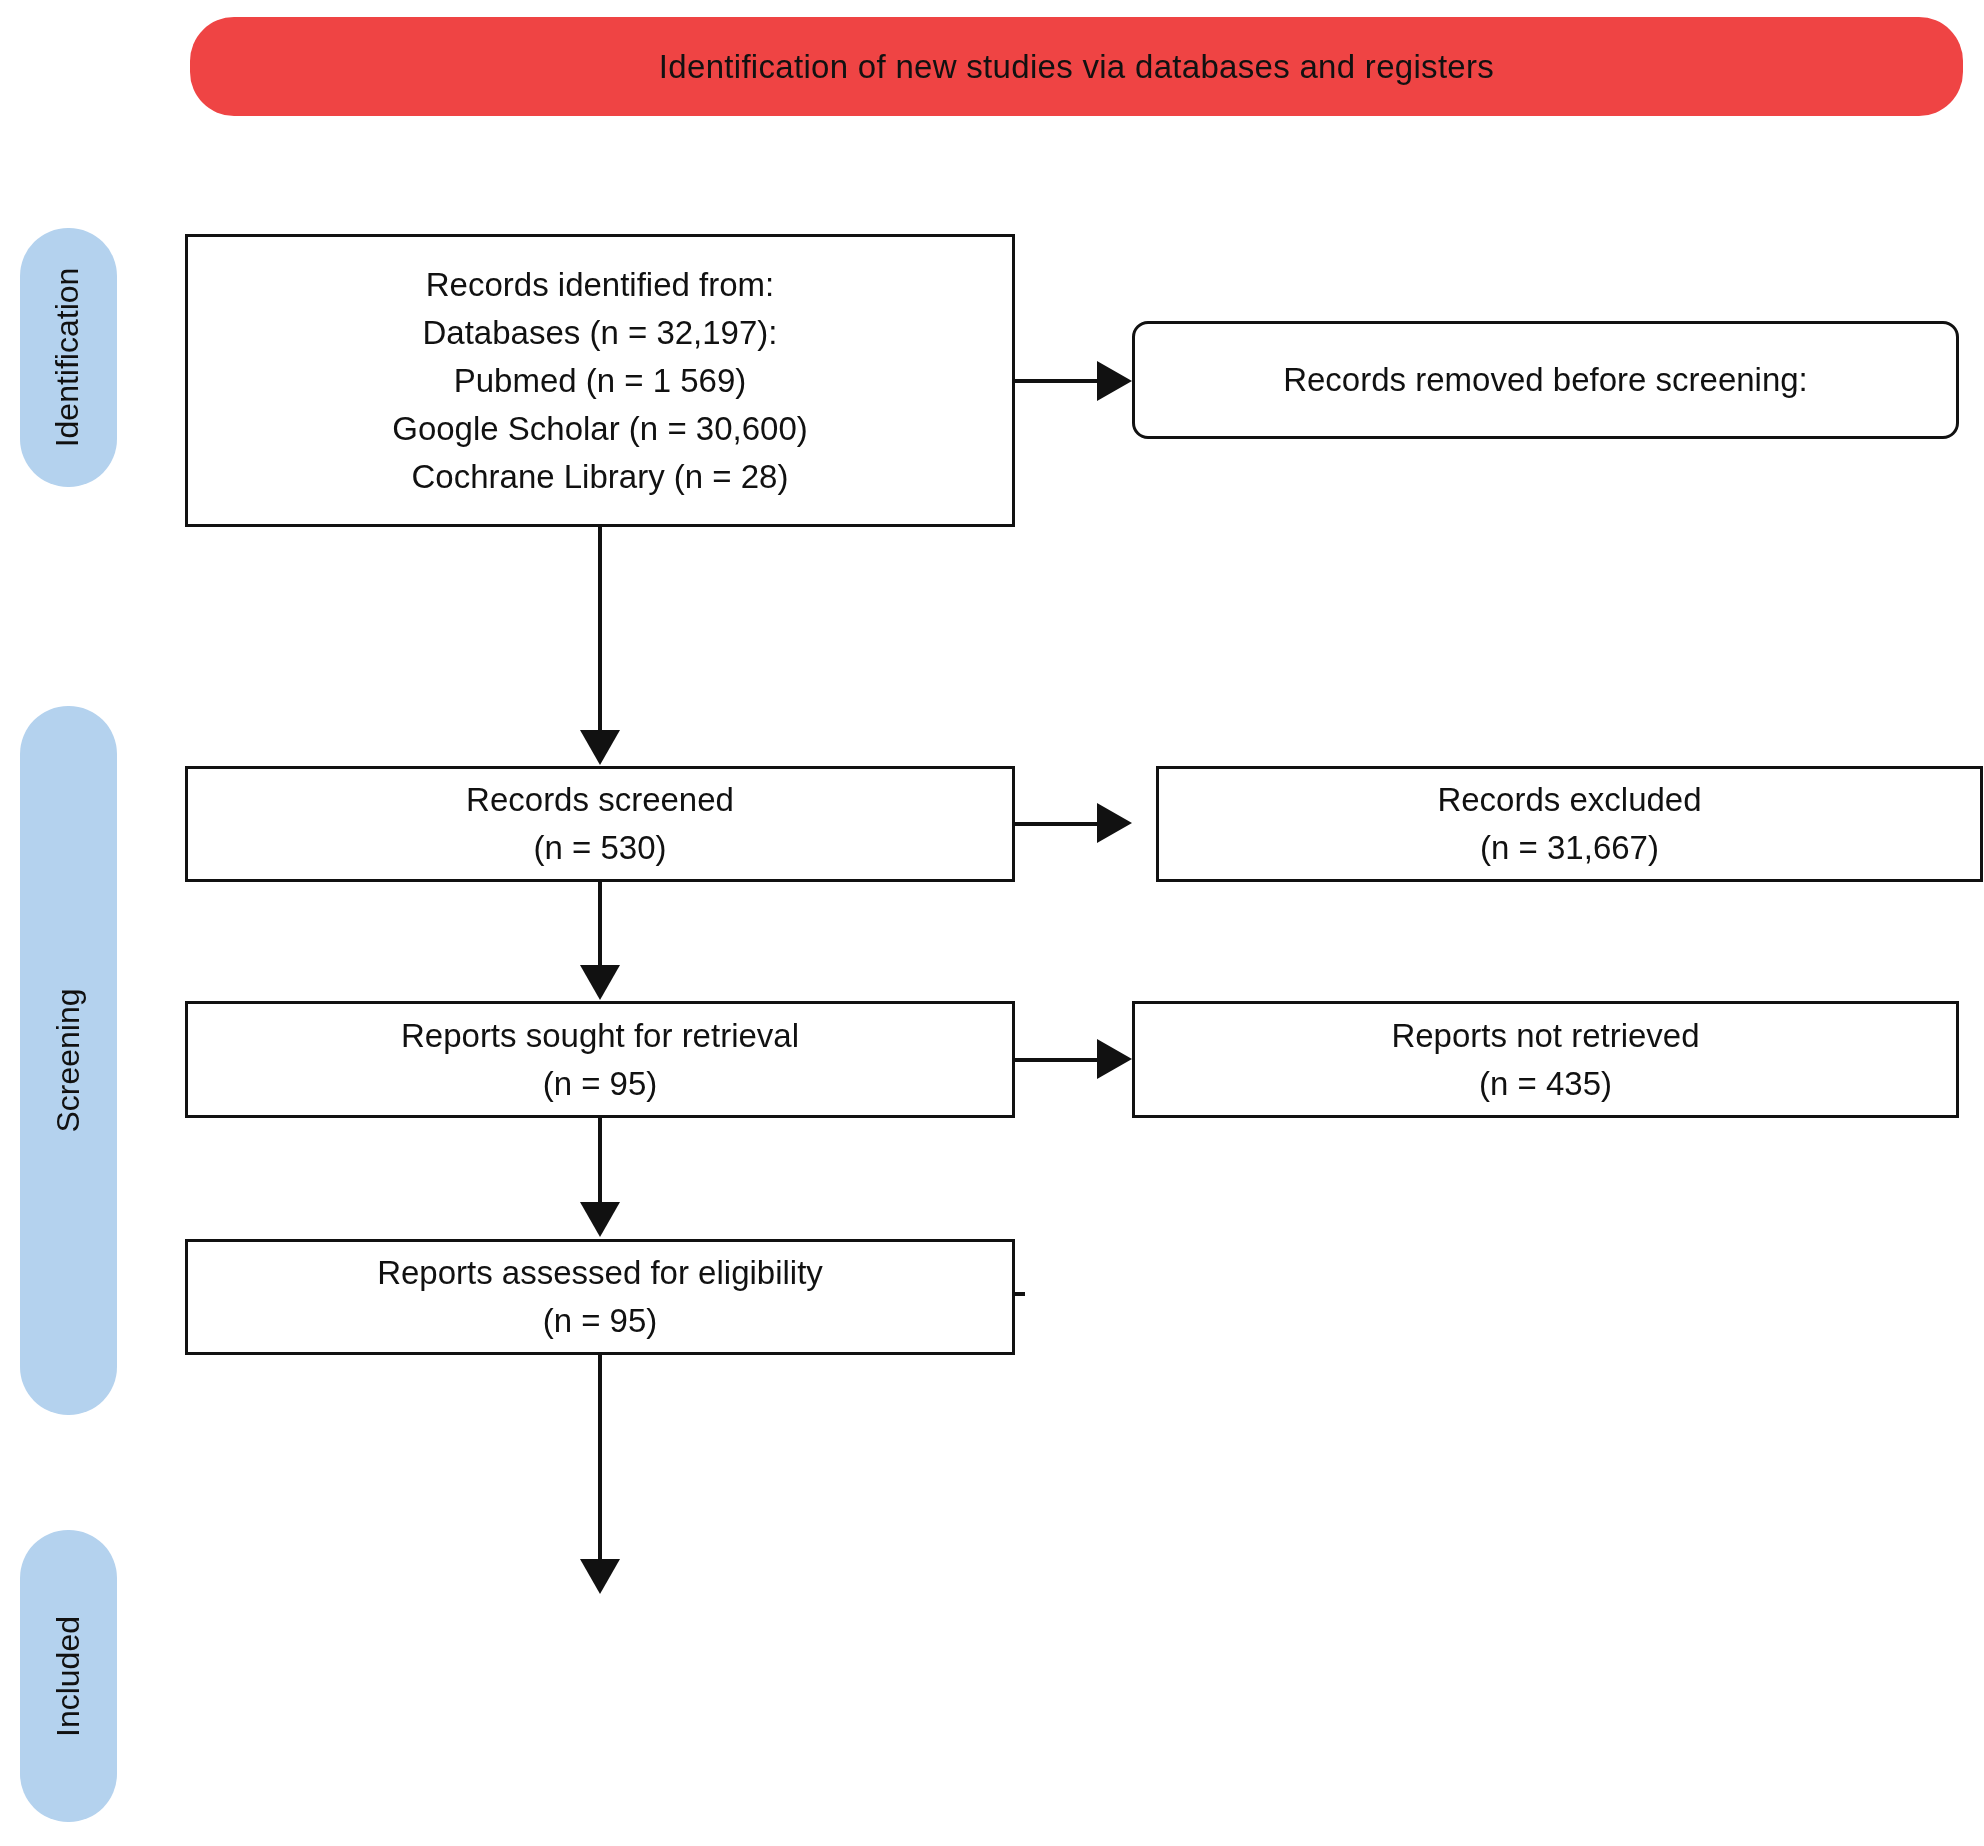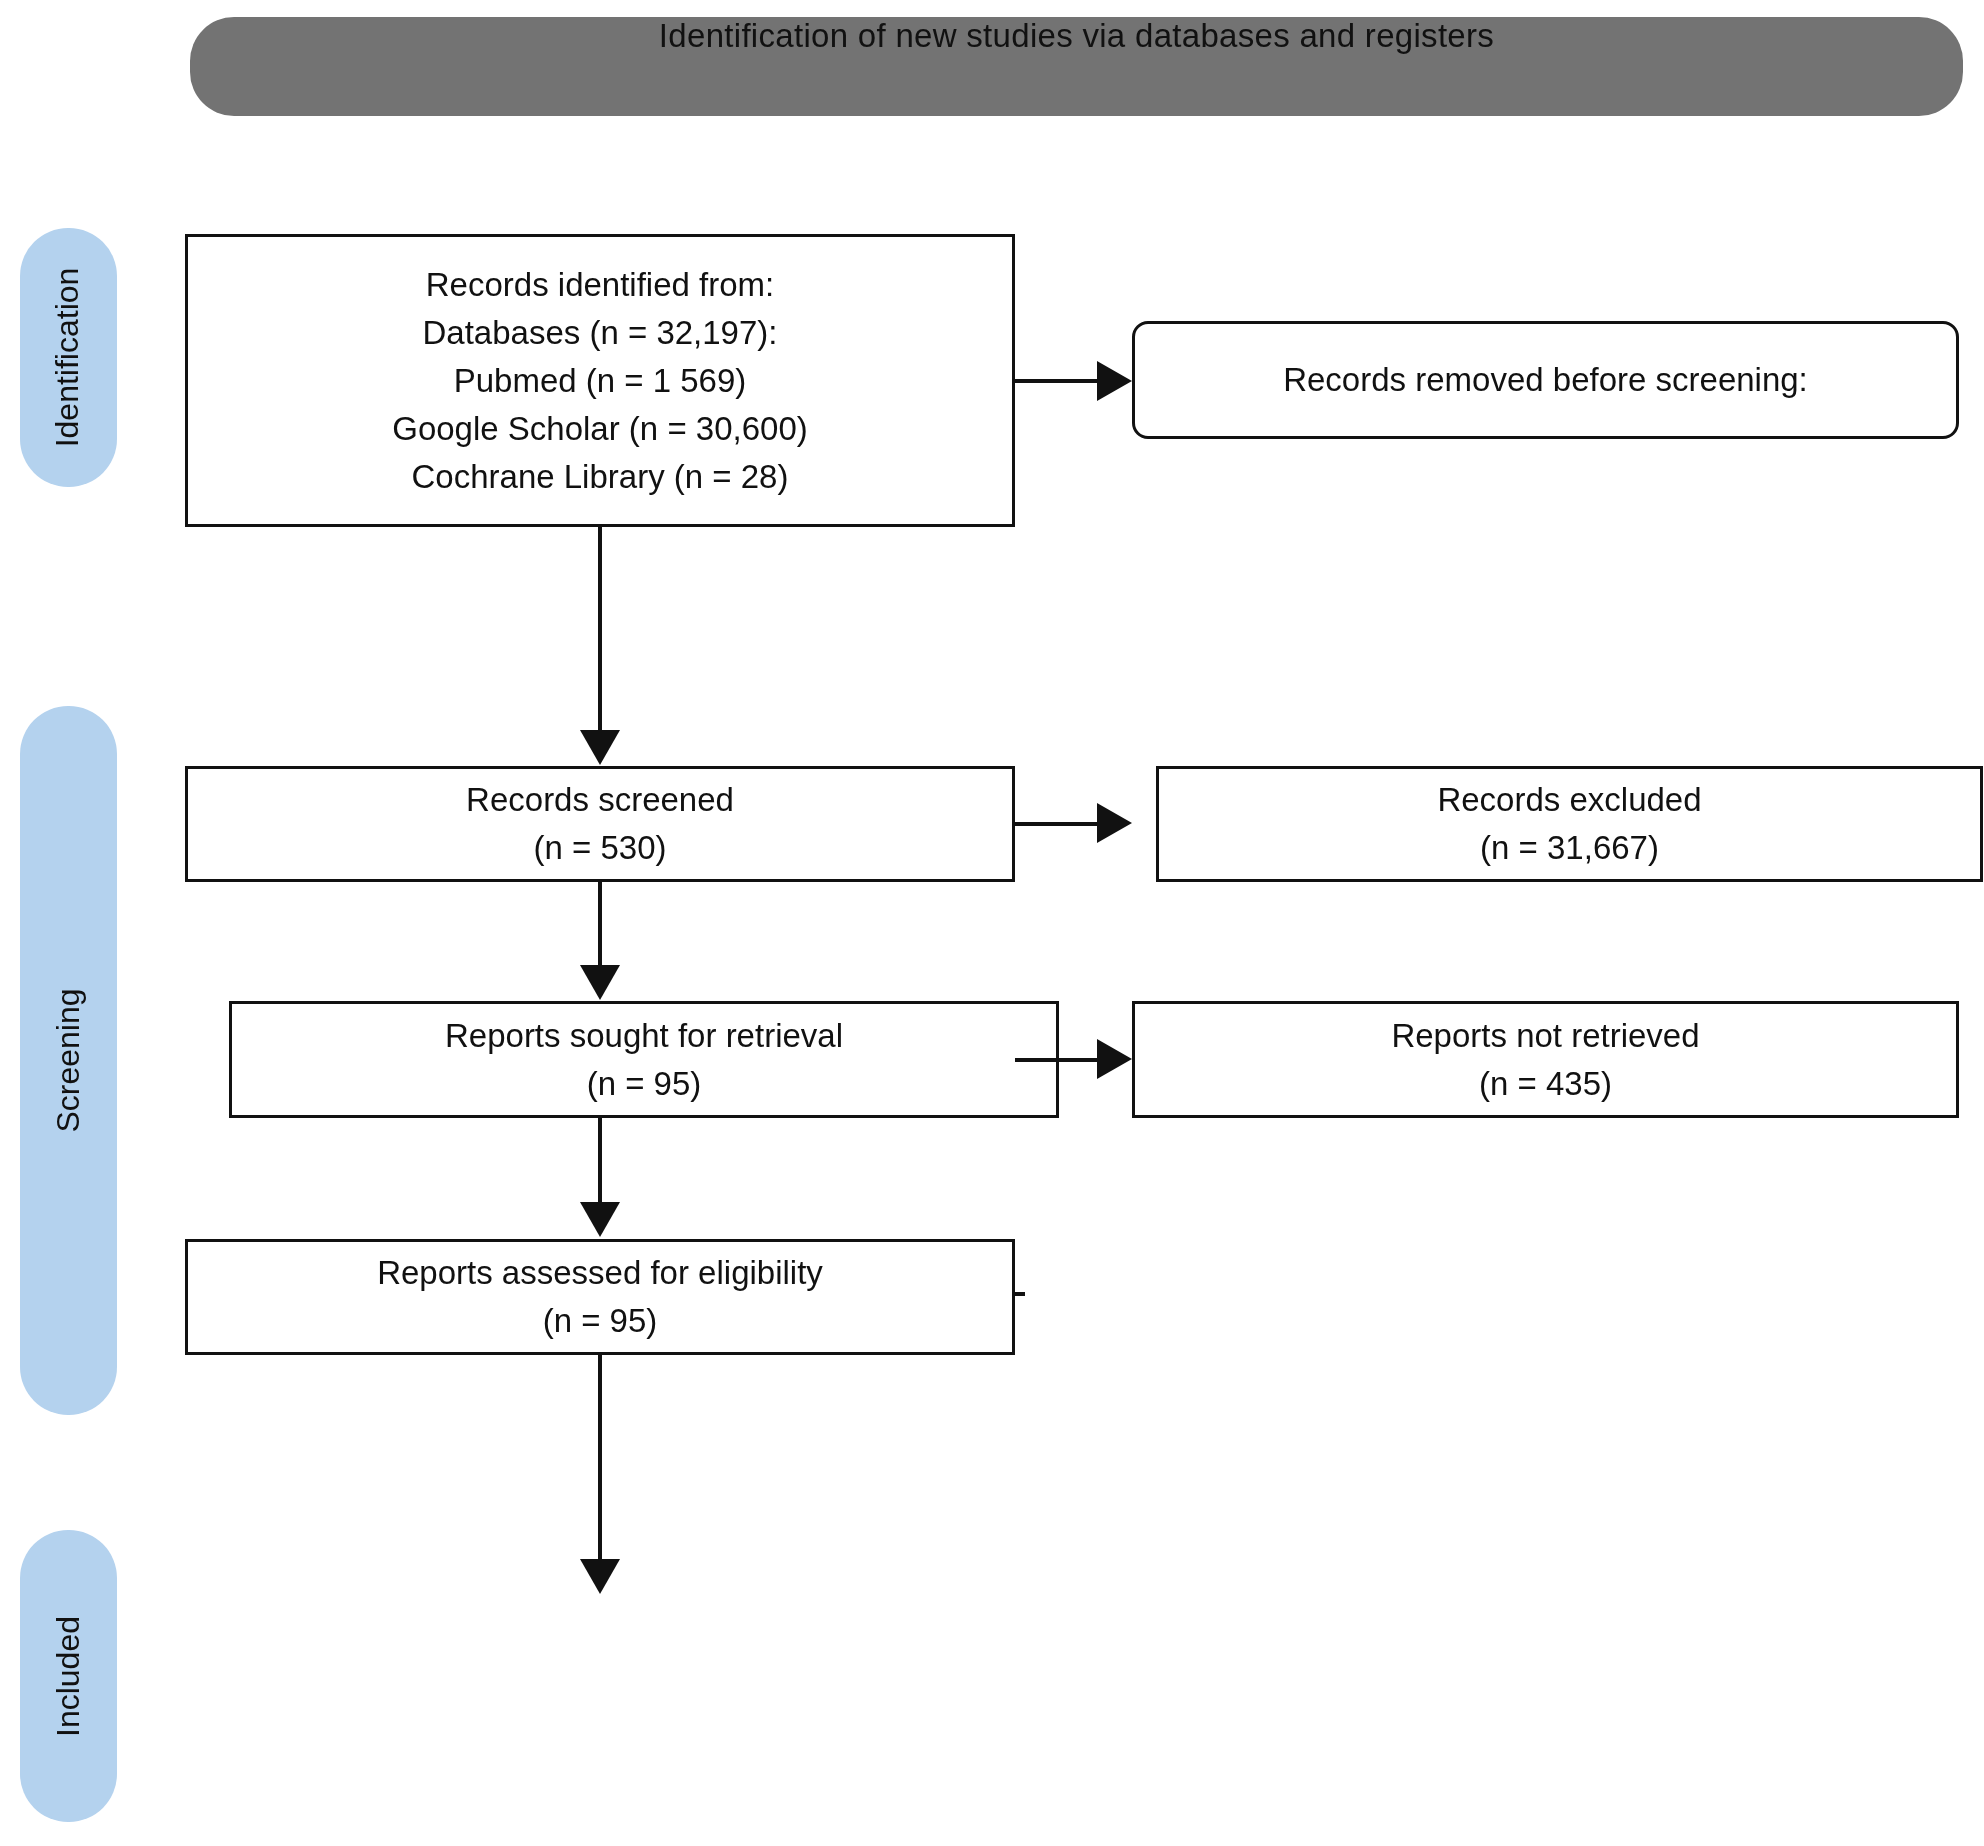--- a/index.html
+++ b/index.html
@@ -6,22 +6,22 @@
   .canvas{
     position:relative;
     width:1985px;height:1846px;
     background:#ffffff;
     font-family:"Liberation Sans", sans-serif;
     color:#111111;
     overflow:hidden;
   }
   .banner{
     position:absolute;left:190px;top:17px;width:1773px;height:99px;
-    background:#737373;border-radius:44px;
-    display:flex;justify-content:center;
+    background:#ef4444;border-radius:44px;
+    display:flex;align-items:center;justify-content:center;
     font-size:33px;letter-spacing:0.3px;
   }
   .pill{
     position:absolute;left:19.6px;width:97px;
     background:#B4D2EE;border-radius:48px;
     display:flex;align-items:center;justify-content:center;
   }
   .pill .vtext{
     transform:rotate(-90deg);
     white-space:nowrap;
@@ -33,21 +33,21 @@
   .box{
     position:absolute;box-sizing:border-box;
     background:#ffffff;border:3.1px solid #111111;
     display:flex;flex-direction:column;align-items:center;justify-content:center;
     text-align:center;font-size:33px;line-height:48px;
   }
   .box-identified{left:185px;top:234px;width:830px;height:293px;}
   .box-removed{left:1132px;top:321px;width:827px;height:118px;border-radius:16px;}
   .box-screened{left:185px;top:766px;width:830px;height:116px;}
   .box-excluded{left:1132px;top:766px;width:827px;height:116px;margin-left:24px;}
-  .box-sought{left:185px;top:1001px;width:830px;height:117px;margin-left:44px;}
+  .box-sought{left:185px;top:1001px;width:830px;height:117px;}
   .box-notretrieved{left:1132px;top:1001px;width:827px;height:117px;}
   .box-assessed{left:185px;top:1239px;width:830px;height:116px;}
   .box-newstudies{left:185px;top:1594px;width:830px;height:179px;}
   .shaft{position:absolute;background:#111111;}
   .head-right{
     position:absolute;width:0;height:0;
     border-top:20px solid transparent;border-bottom:20px solid transparent;
     border-left:35px solid #111111;
   }
   .head-down{

